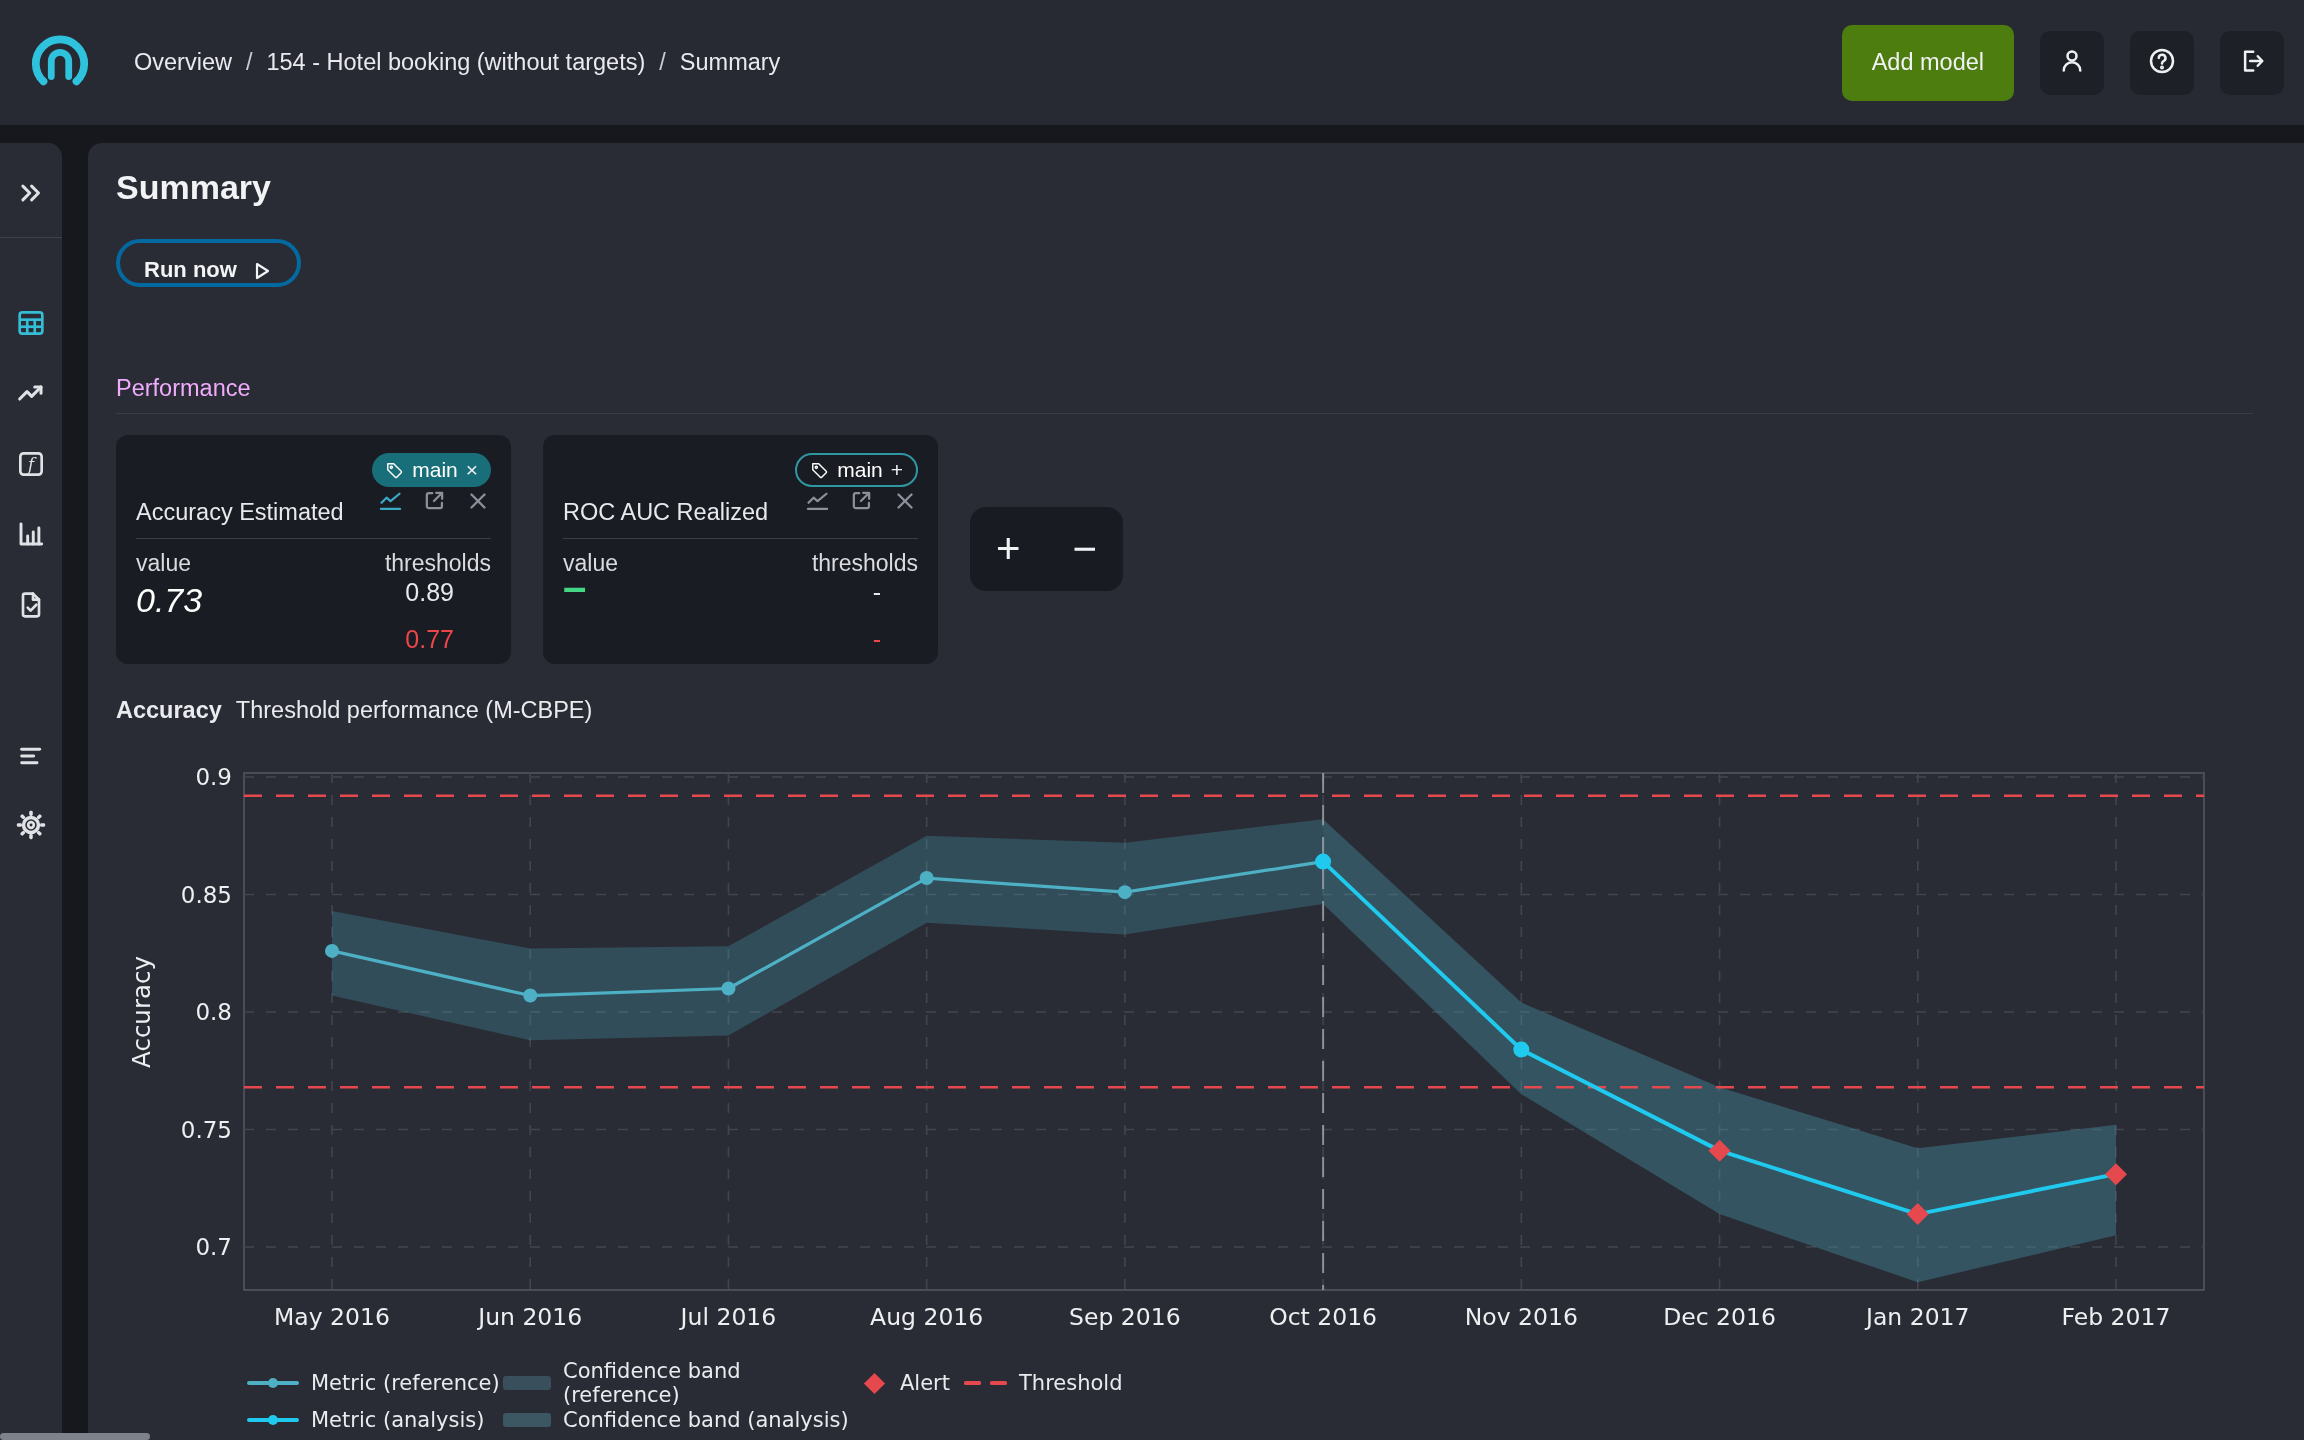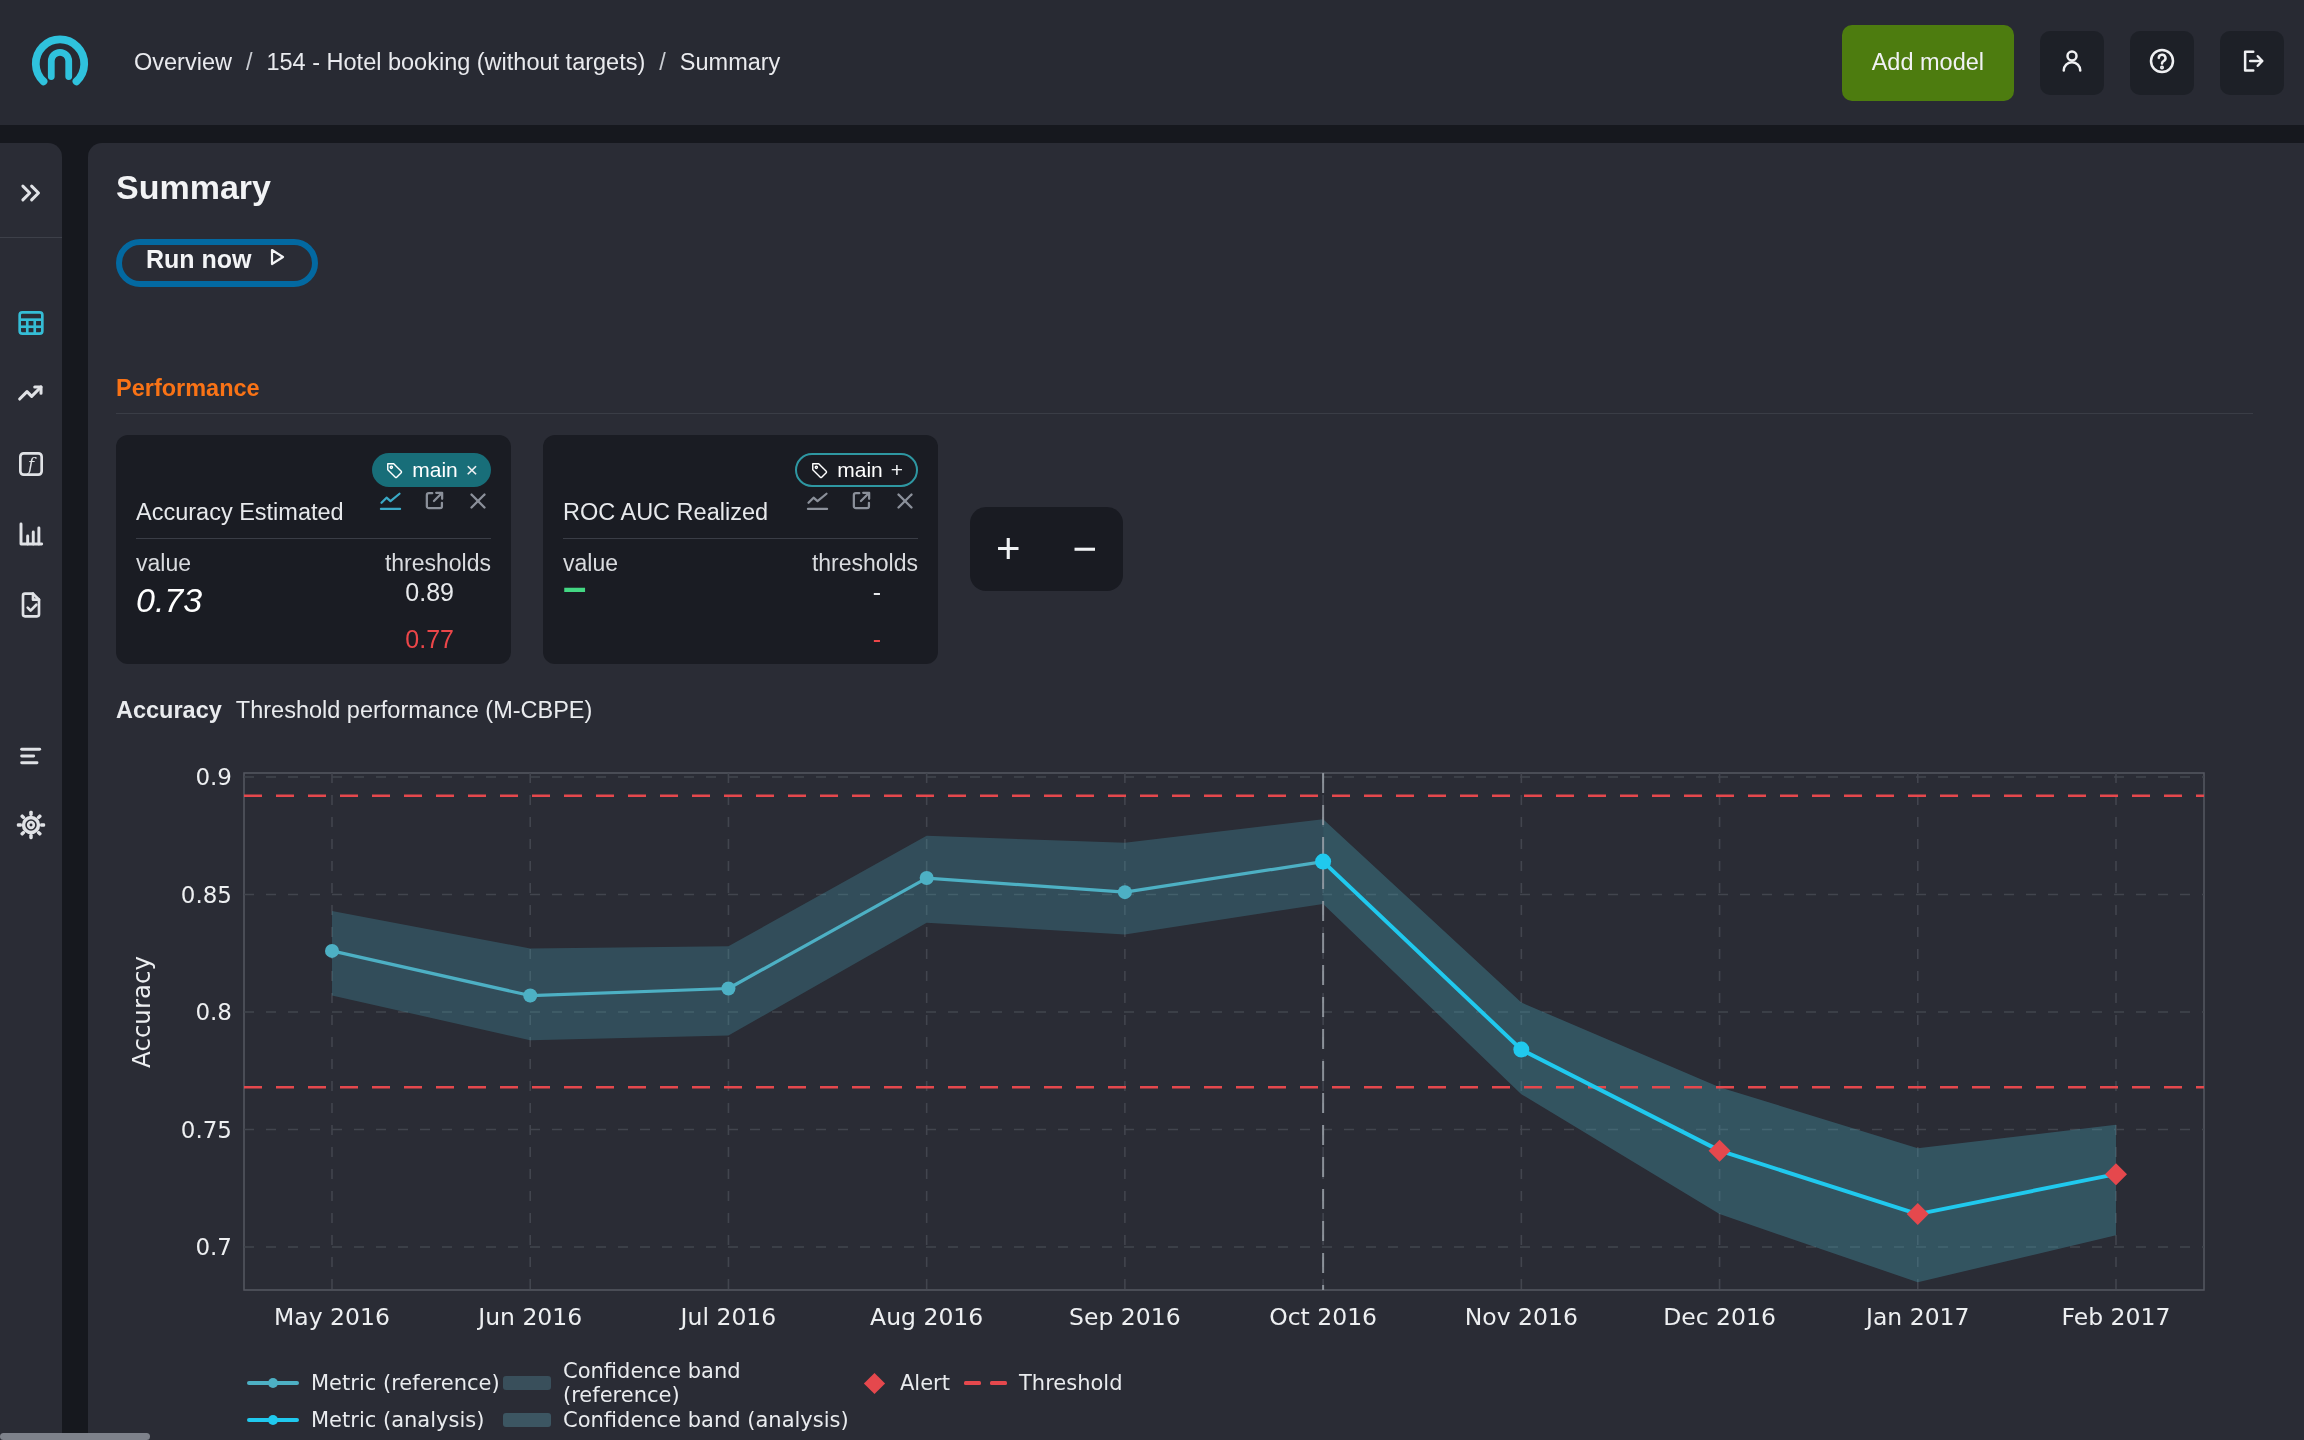--- a/index.html
+++ b/index.html
@@ -25,25 +25,25 @@
   .side-icon { position:absolute; left:50%; transform:translate(-50%,-50%); width:36px; height:36px;
     display:flex; align-items:center; justify-content:center; cursor:pointer; }
   .side-divider { position:absolute; left:0; right:0; top:94px; height:1px; background:#3d4049; }
 
   
   .panel { position:absolute; left:88px; top:143px; right:0; bottom:0; background:#2a2c35;
     border-top-left-radius:14px; }
   .page-title { position:absolute; left:28px; top:25px; font-size:34px; font-weight:700; color:#f2f3f5; }
   .status-row { position:absolute; left:28px; top:96px; display:flex; align-items:center; gap:26px; }
   .status-text { font-size:23.5px; color:#43d783; }
-  .run-now { display:flex; align-items:flex-start; gap:12px; height:48px; padding:0 24px;
-    background:transparent; border:6px solid #0369a1; border-radius:26px; color:#f3f4f6;
-    font-size:25px; font-weight:700; font-family:inherit; cursor:pointer; }
-
-  .section-heading { position:absolute; left:28px; top:232px; font-size:23.5px; color:#f97316;font-weight:bold; }
+  .run-now { display:flex; align-items:flex-end; gap:12px; height:48px; padding:0 24px;
+    background:transparent; border:4px solid #0369a1; border-radius:26px; color:#f3f4f6;
+    font-size:22px; font-weight:700; font-family:inherit; cursor:pointer; }
+
+  .section-heading { position:absolute; left:28px; top:232px; font-size:23.5px; color:#f0abfc; }
   .section-rule { position:absolute; left:28px; top:270px; width:2137px; height:1px; background:#3a3d46; }
 
   
   .cards-row { position:absolute; left:28px; top:292px; display:flex; gap:32px; align-items:flex-start; }
   .metric-card { width:395px; height:229px; background:#1a1c23; border-radius:12px; position:relative; padding:18px 20px; }
   .card-top { display:flex; align-items:flex-end;flex-direction:column; }
   .tag-pill { display:flex; align-items:center; gap:8px; height:34px; padding:0 13px; border-radius:17px;
     font-size:21px; color:#fff; cursor:pointer; }
   .tag-pill.filled { background:#186e79; }
   .tag-pill.outline { background:transparent; border:2px solid #2e97a2; }

